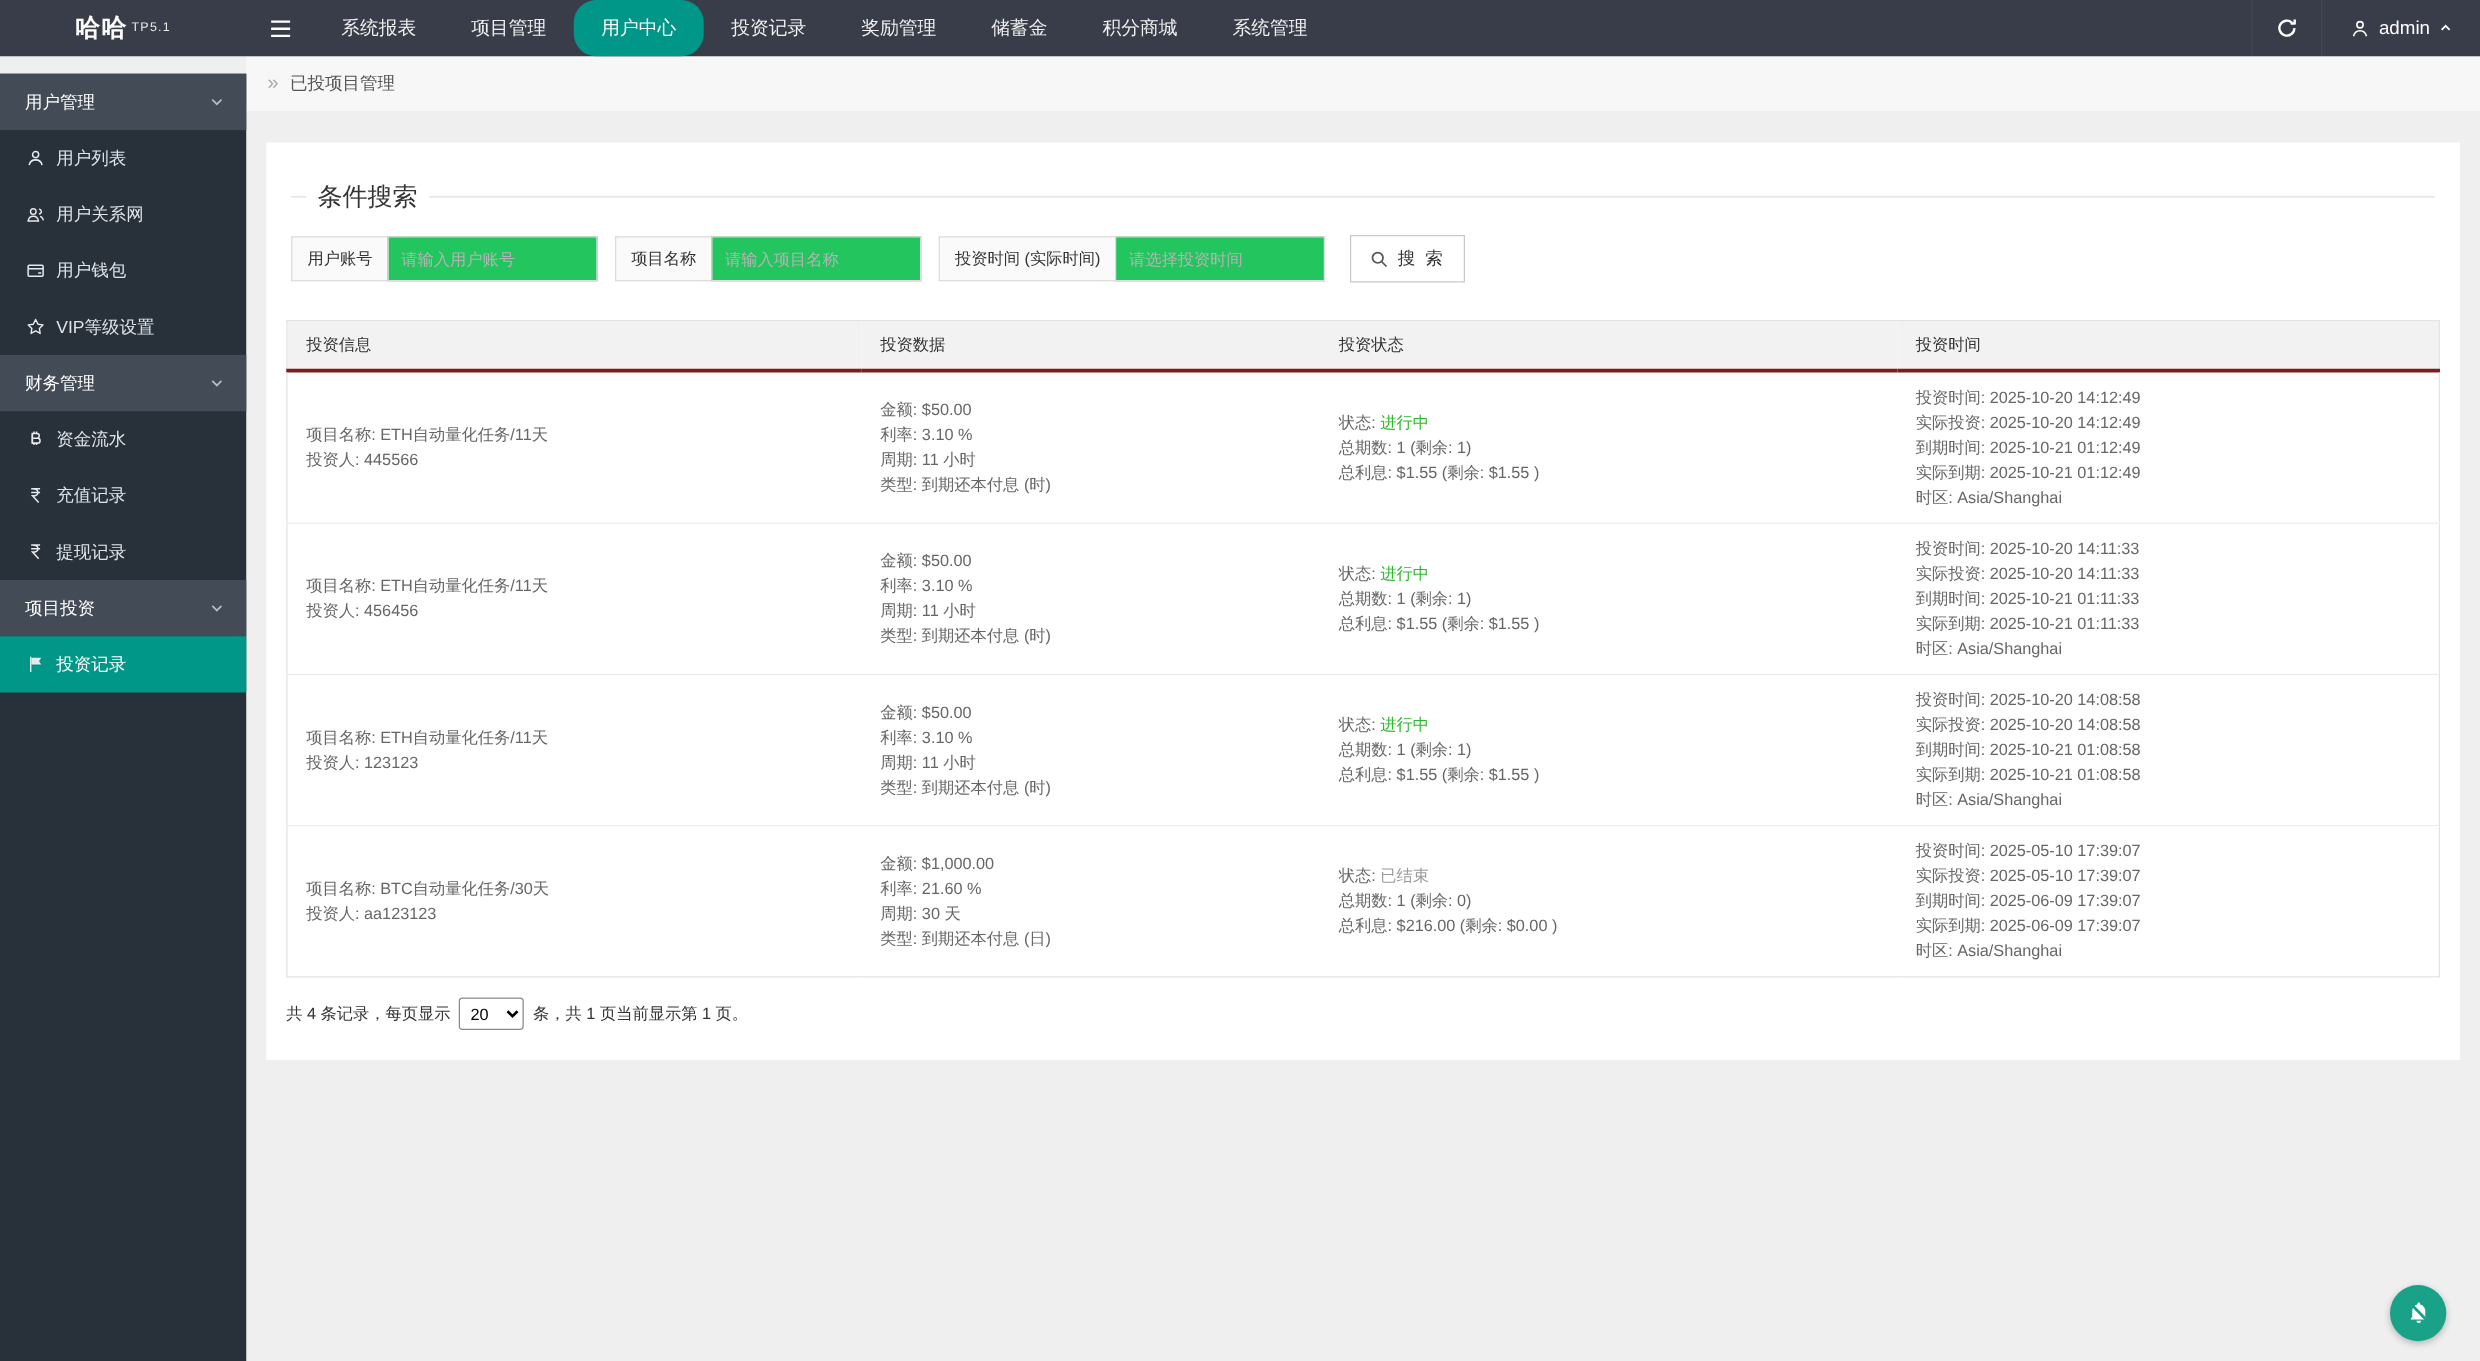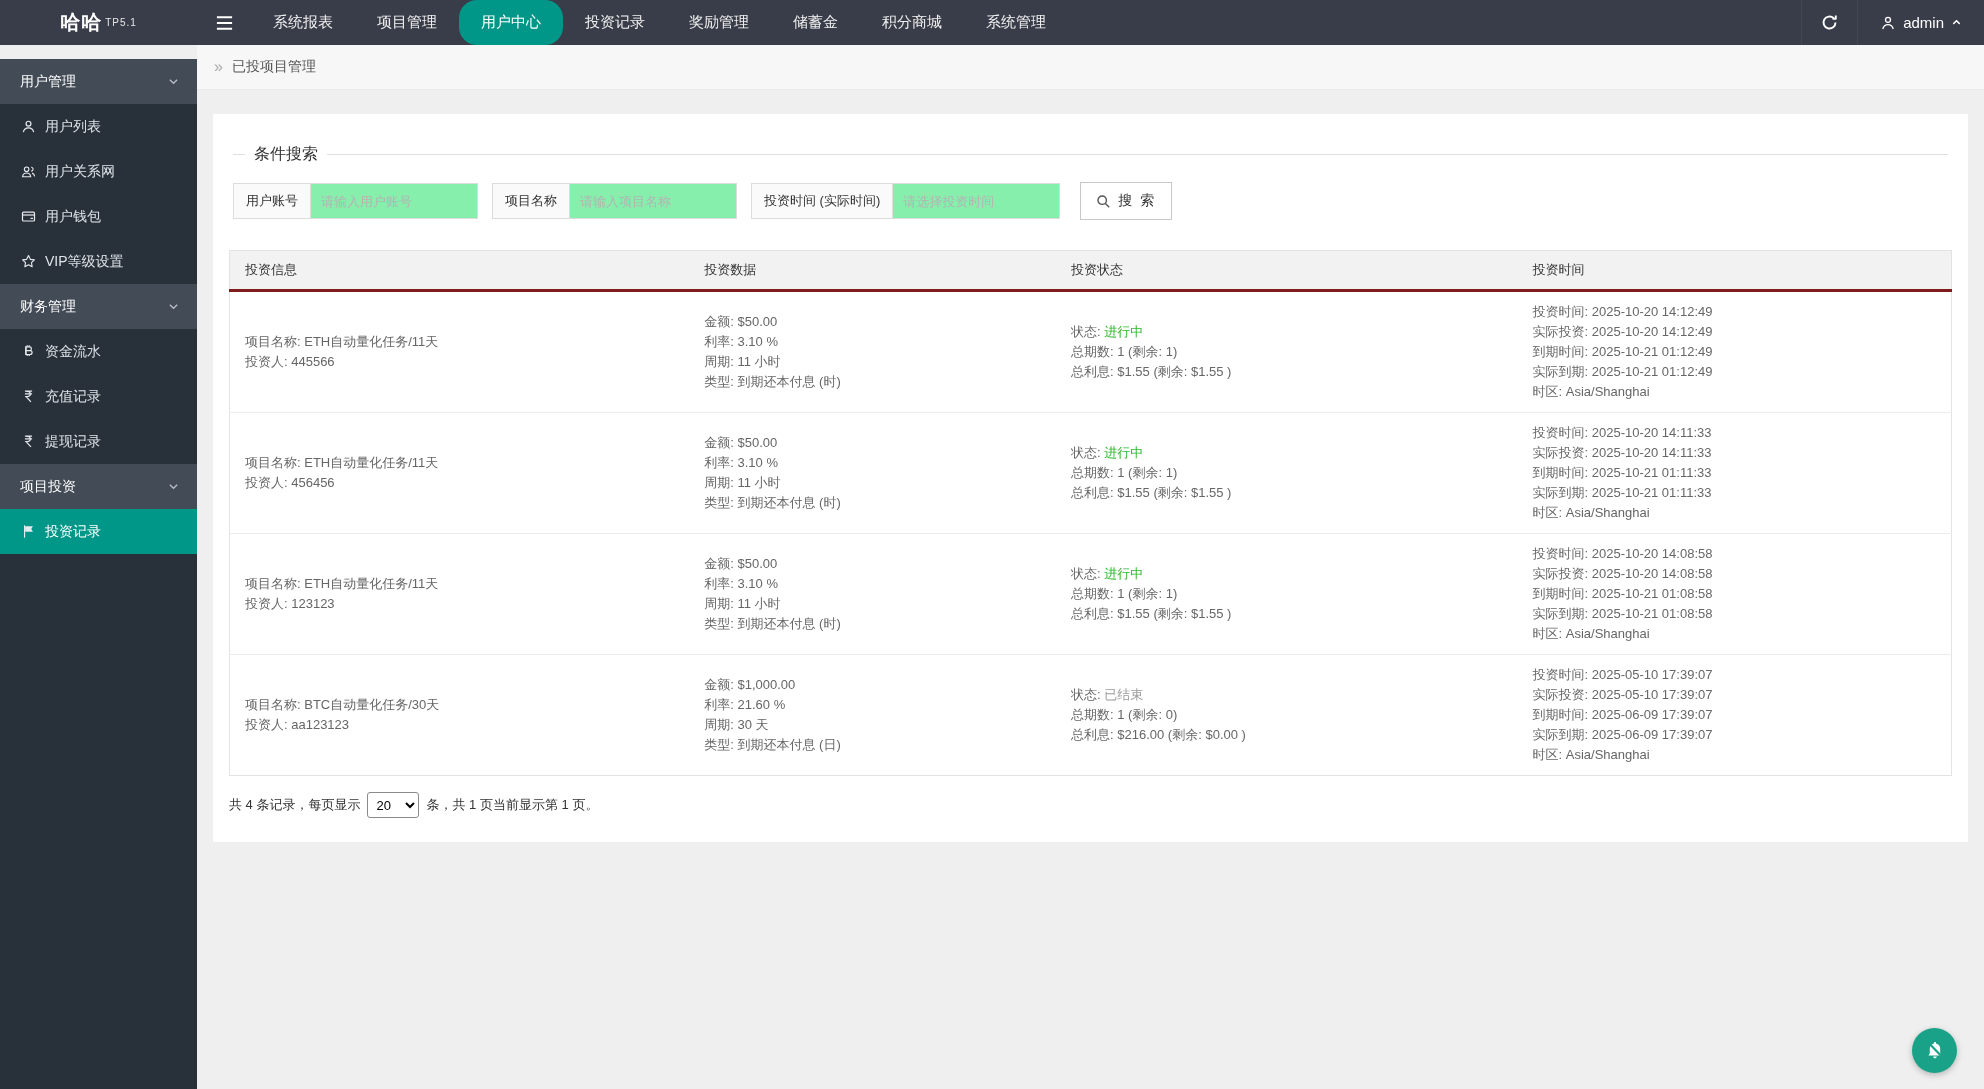--- a/index.html
+++ b/index.html
@@ -58,31 +58,31 @@
   .breadcrumb {
     height: 45px; background: #f7f7f7; border-bottom: 1px solid #ebebeb;
     display: flex; align-items: center; padding: 0 17px; font-size: 14px; color: #555;
   }
   .breadcrumb .arrow { color: #aaa; margin-right: 9px; font-size: 16px; }
   .card { margin: 24px 16px 0; background: #fff; padding: 16px 16px 24px; }
   
   fieldset.cond {
     border: none; border-top: 1px solid #dedede; margin: 14px 4px 0; padding: 0;
   }
-  fieldset.cond legend { margin-left: 12px; padding: 0 9px; font-size: 16px; color: #333; }
+  fieldset.cond legend { margin-left: 12px; padding: 0 9px; font-size: 20px; color: #333; }
   .search-row { display: flex; align-items: center; gap: 14px; margin: 17px 0 30px; }
   .input-group { display: flex; align-items: stretch; }
   .input-label {
     display: flex; align-items: center; padding: 0 12px; height: 36px;
     border: 1px solid #dcdcdc; border-right: none; background: #fafafa;
     font-size: 13px; color: #333; white-space: nowrap;
   }
   .input-group input {
     height: 36px; width: 168px; border: 1px solid #dcdcdc; padding: 0 10px;
-    font-size: 13px; color: #333; outline: none; background: #86efac;
+    font-size: 13px; color: #333; outline: none; background: #22c55e;
     font-family: inherit;
   }
   .input-group input::placeholder { color: #b4b4b4; }
   .search-btn {
     height: 38px; padding: 0 15px; margin-left: 6px; border: 1px solid #c9c9c9; background: #fff;
     font-size: 14px; color: #333; display: flex; align-items: center; gap: 7px;
     cursor: pointer; font-family: inherit; letter-spacing: 2px;
   }
   
   table.grid { width: 100%; border-collapse: collapse; border: 1px solid #e3e3e3; font-size: 13px; color: #666; }

